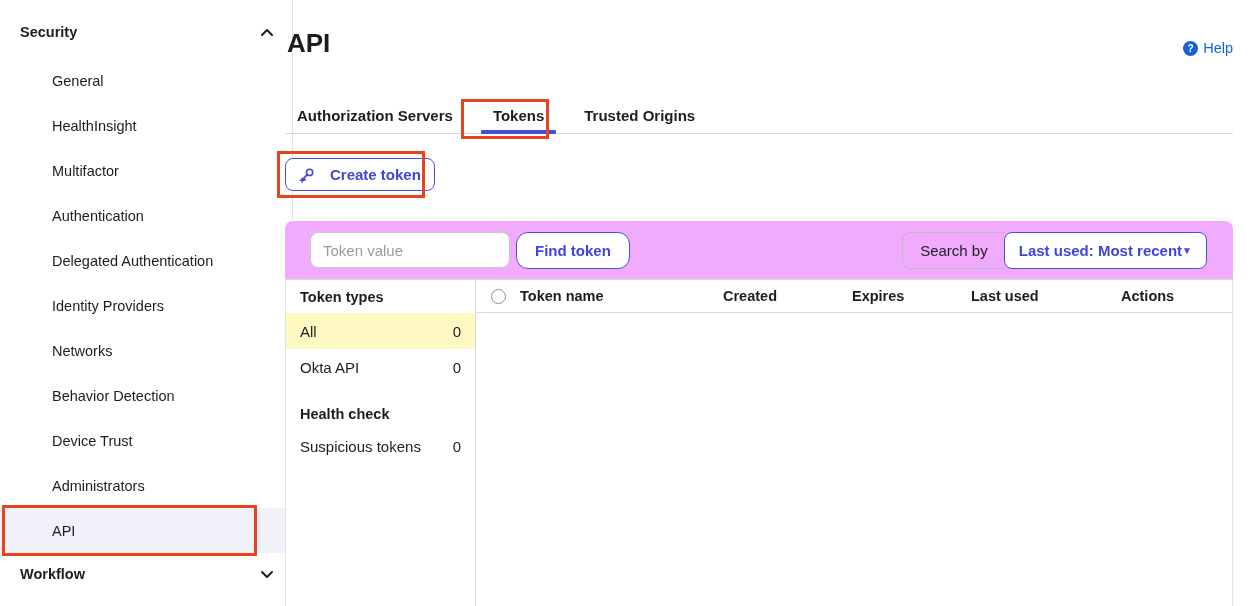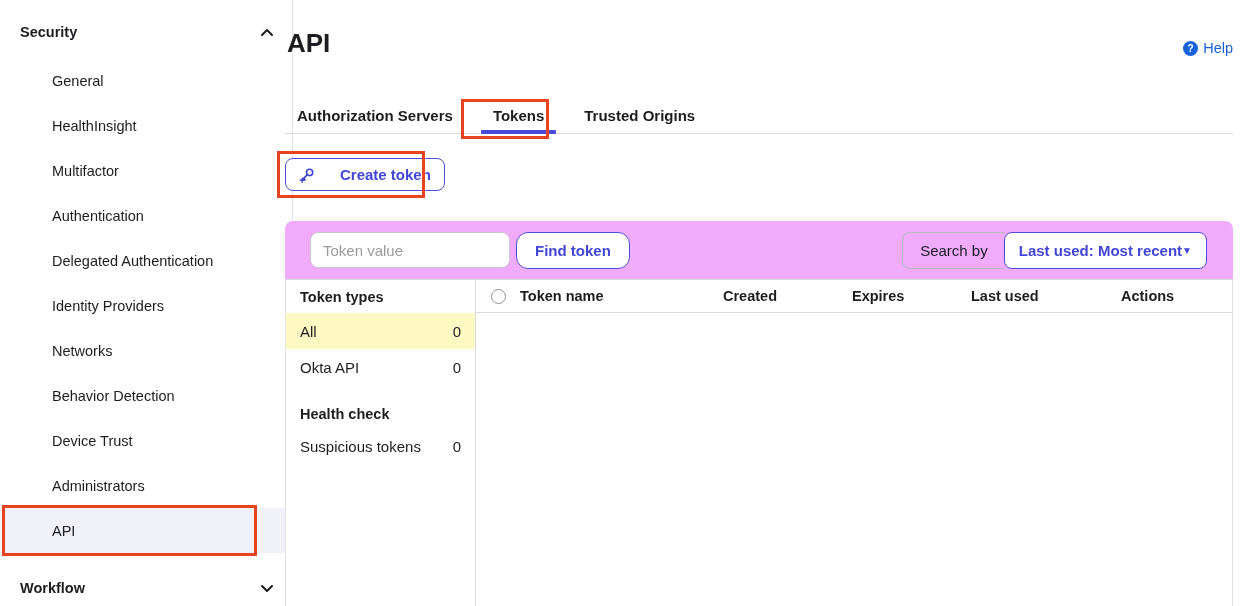--- a/index.html
+++ b/index.html
@@ -16,21 +16,21 @@
   .sidebar {
     position:absolute; left:0; top:0; width:293px; height:606px;
     background:#fff; border-right:1px solid #e4e4e7;
   }
   .side-header {
     position:absolute; left:20px; right:18px; display:flex;
     align-items:center; justify-content:space-between;
     font-weight:700; font-size:14.5px; cursor:pointer;
   }
   .side-header.security { top:24px; }
-  .side-header.workflow { top:580px; }
+  .side-header.workflow { top:566px; }
   .side-list { position:absolute; top:58px; left:0; right:0; list-style:none; }
   .side-item {
     height:45px; display:flex; align-items:center; padding-left:52px;
     font-size:14.5px; cursor:pointer;
   }
   .side-item.selected { background:#f1f1fa; }
 
   
   .main { position:absolute; left:258px; top:0; right:0; height:606px; }
   .page-title { position:absolute; left:29px; top:28px; font-size:26px; font-weight:600; }
@@ -51,21 +51,21 @@
     padding:0 12px; font-size:15px; font-weight:600; display:flex;
     align-items:center; position:relative; cursor:pointer; white-space:nowrap;
   }
   .tab.active::after {
     content:""; position:absolute; left:0; right:0; bottom:-1px; height:4px;
     background:#4a4ad8; border-radius:1px;
   }
 
   .create-btn {
     position:absolute; left:27px; top:158px; height:33px;
-    display:flex; align-items:center; gap:25px; padding:0 13px;
+    display:flex; align-items:center; gap:15px; padding:0 13px;
     background:#fff; border:1px solid #4d4fd9; border-radius:8px;
     color:#4345d6; font-weight:700; font-size:15px; cursor:pointer;
     font-family:"Liberation Sans", sans-serif;
   }
 
   
   .panel { position:absolute; left:27px; top:221px; width:948px; height:385px; }
   .filter-bar {
     height:59px; background:#f0abfc; border-radius:8px 8px 0 0;
     position:relative; border-bottom:1px solid #d9d9de;

